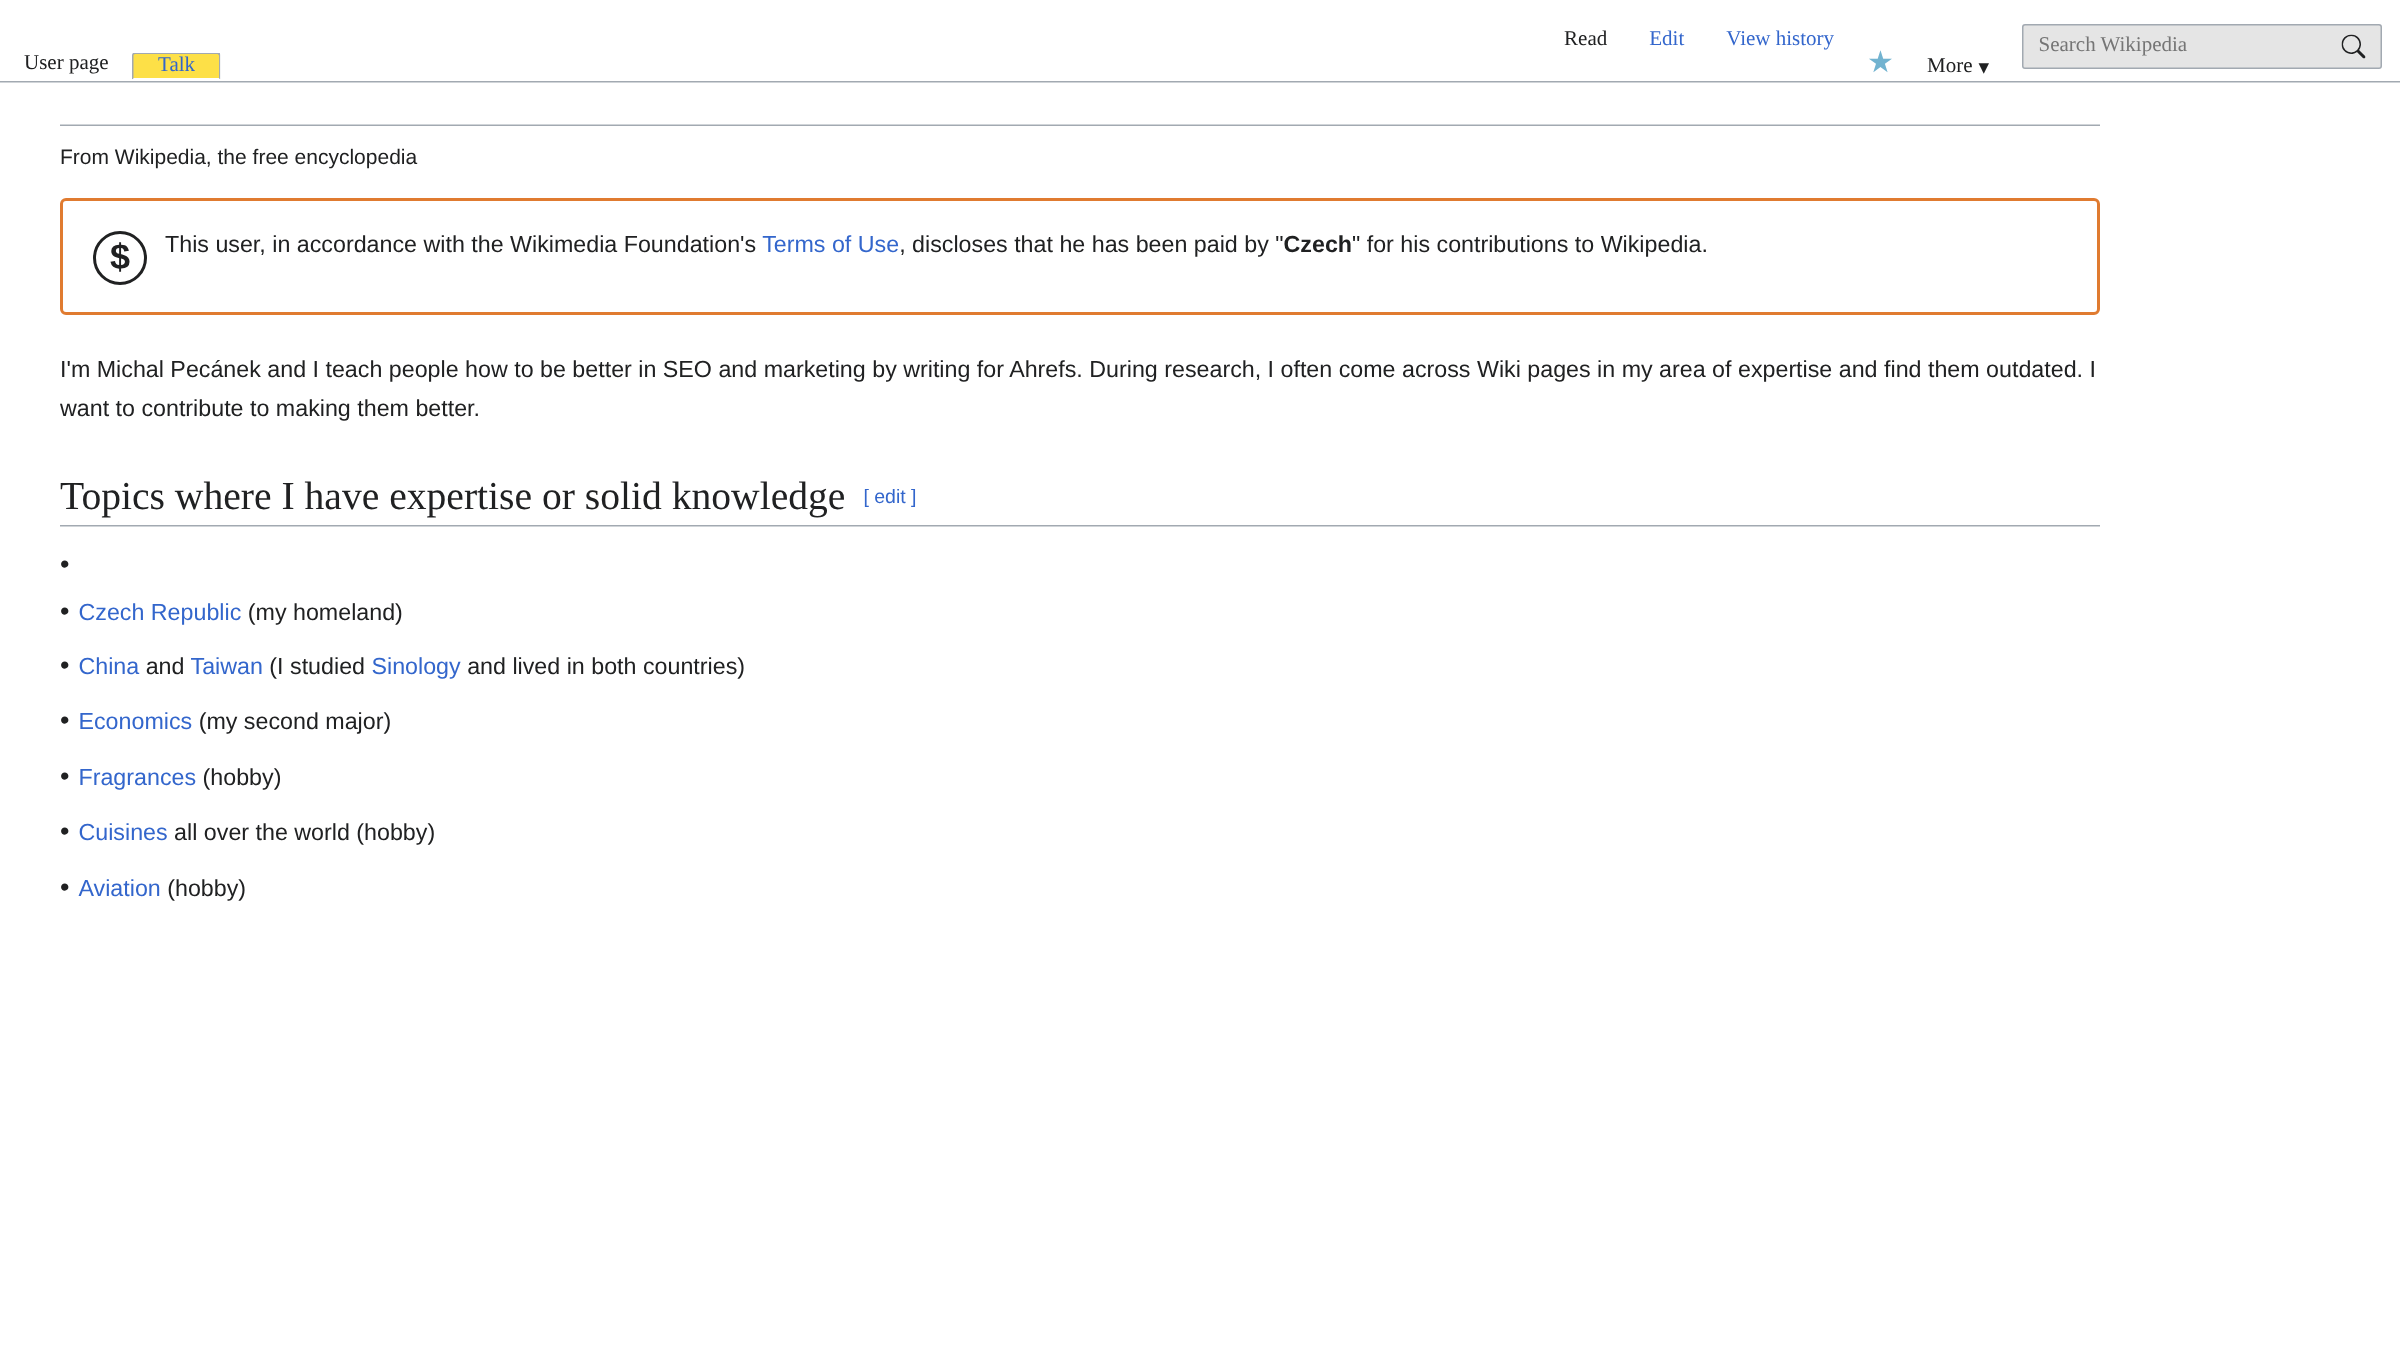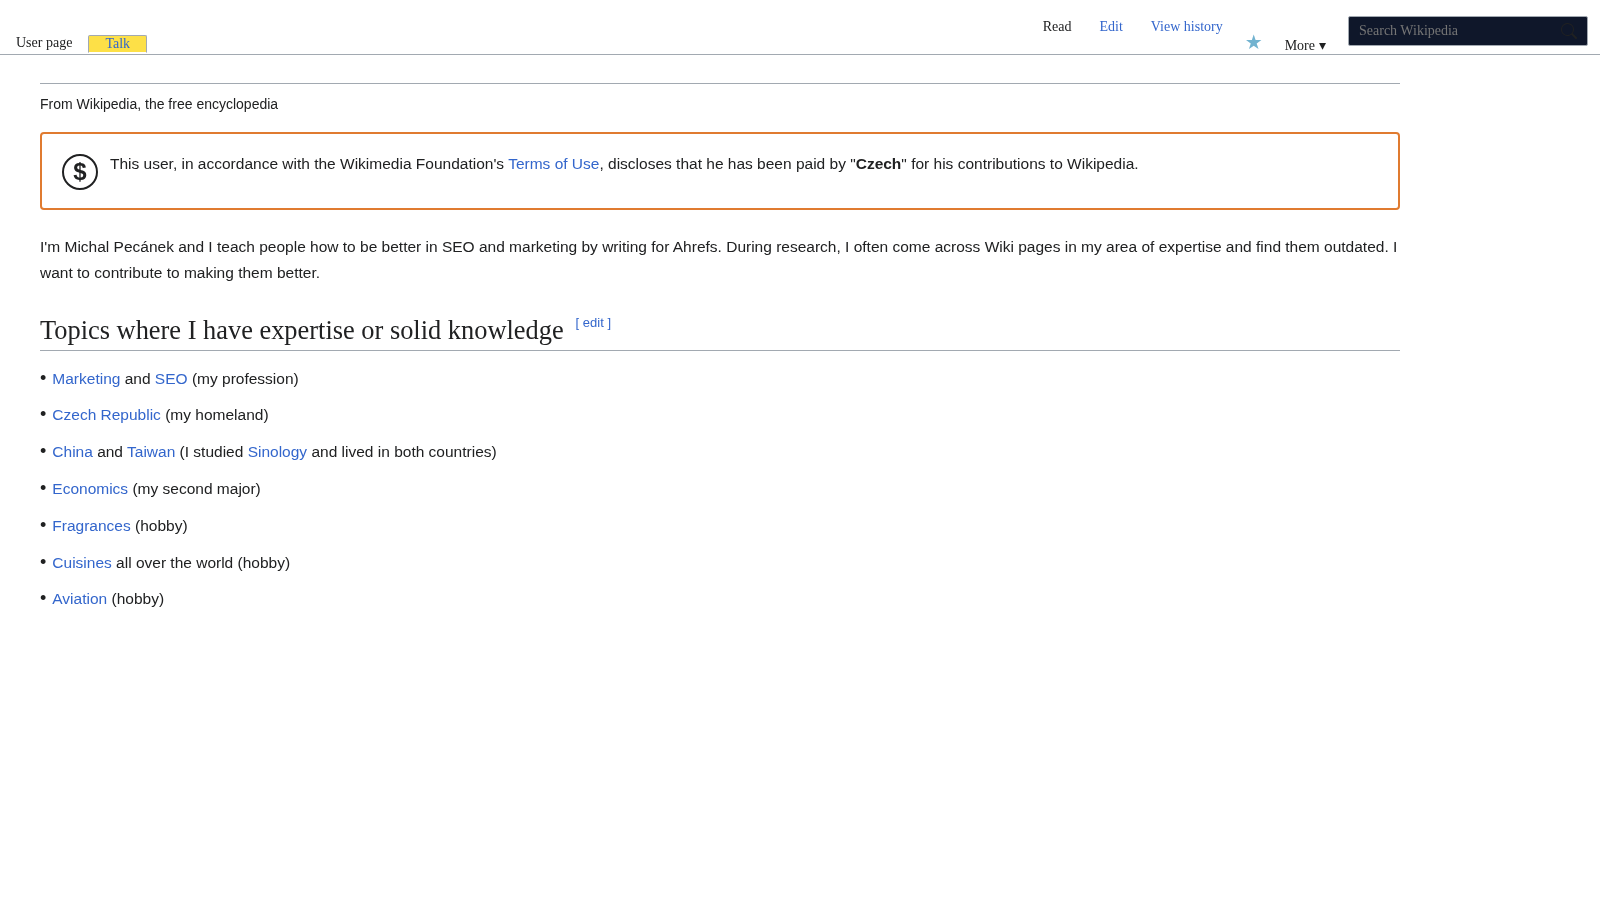--- a/index.html
+++ b/index.html
@@ -99,21 +99,21 @@
       color: #202122;
       white-space: nowrap;
     }
 
     .search-bar {
       display: flex;
       align-items: center;
       border: 1px solid #a2a9b1;
       border-radius: 2px;
       margin: 8px 12px 8px 8px;
-      background: #0f172a;
+      background: #e5e5e5;
       min-width: 240px;
     }
 
     .search-input {
       border: none;
       outline: none;
       padding: 6px 10px;
       font-size: 14px;
       color: #72777d;
       flex: 1;
@@ -201,21 +201,21 @@
     .bio-text {
       font-size: 15.5px;
       line-height: 1.7;
       margin-bottom: 28px;
       font-family: -apple-system, BlinkMacSystemFont, 'Segoe UI', sans-serif;
     }
 
     
     .section-heading {
       display: flex;
-      align-items: flex-start;
+      align-items: center;
       gap: 12px;
       margin-bottom: 4px;
     }
 
     .section-title {
       font-size: 1.65em;
       font-weight: normal;
       font-family: 'Linux Libertine', Georgia, Times, serif;
       color: #202122;
     }
@@ -304,26 +304,20 @@
   <div class="section-heading">
     <h2 class="section-title">Topics where I have expertise or solid knowledge</h2>
     <a class="edit-link">[ edit ]</a>
   </div>
   <hr class="section-divider">
 
   <ul class="topics-list">
 
     <li>
       <span class="bullet">•</span>
-      <span>
-        <a class="link-blue">Marketing</a>
-        <span> and </span>
-        <a class="link-blue">SEO</a>
-        <span> (my profession)</span>
-      </span>
     </li>
 
     <li>
       <span class="bullet">•</span>
       <span>
         <a class="link-blue">Czech Republic</a>
         <span> (my homeland)</span>
       </span>
     </li>
 

